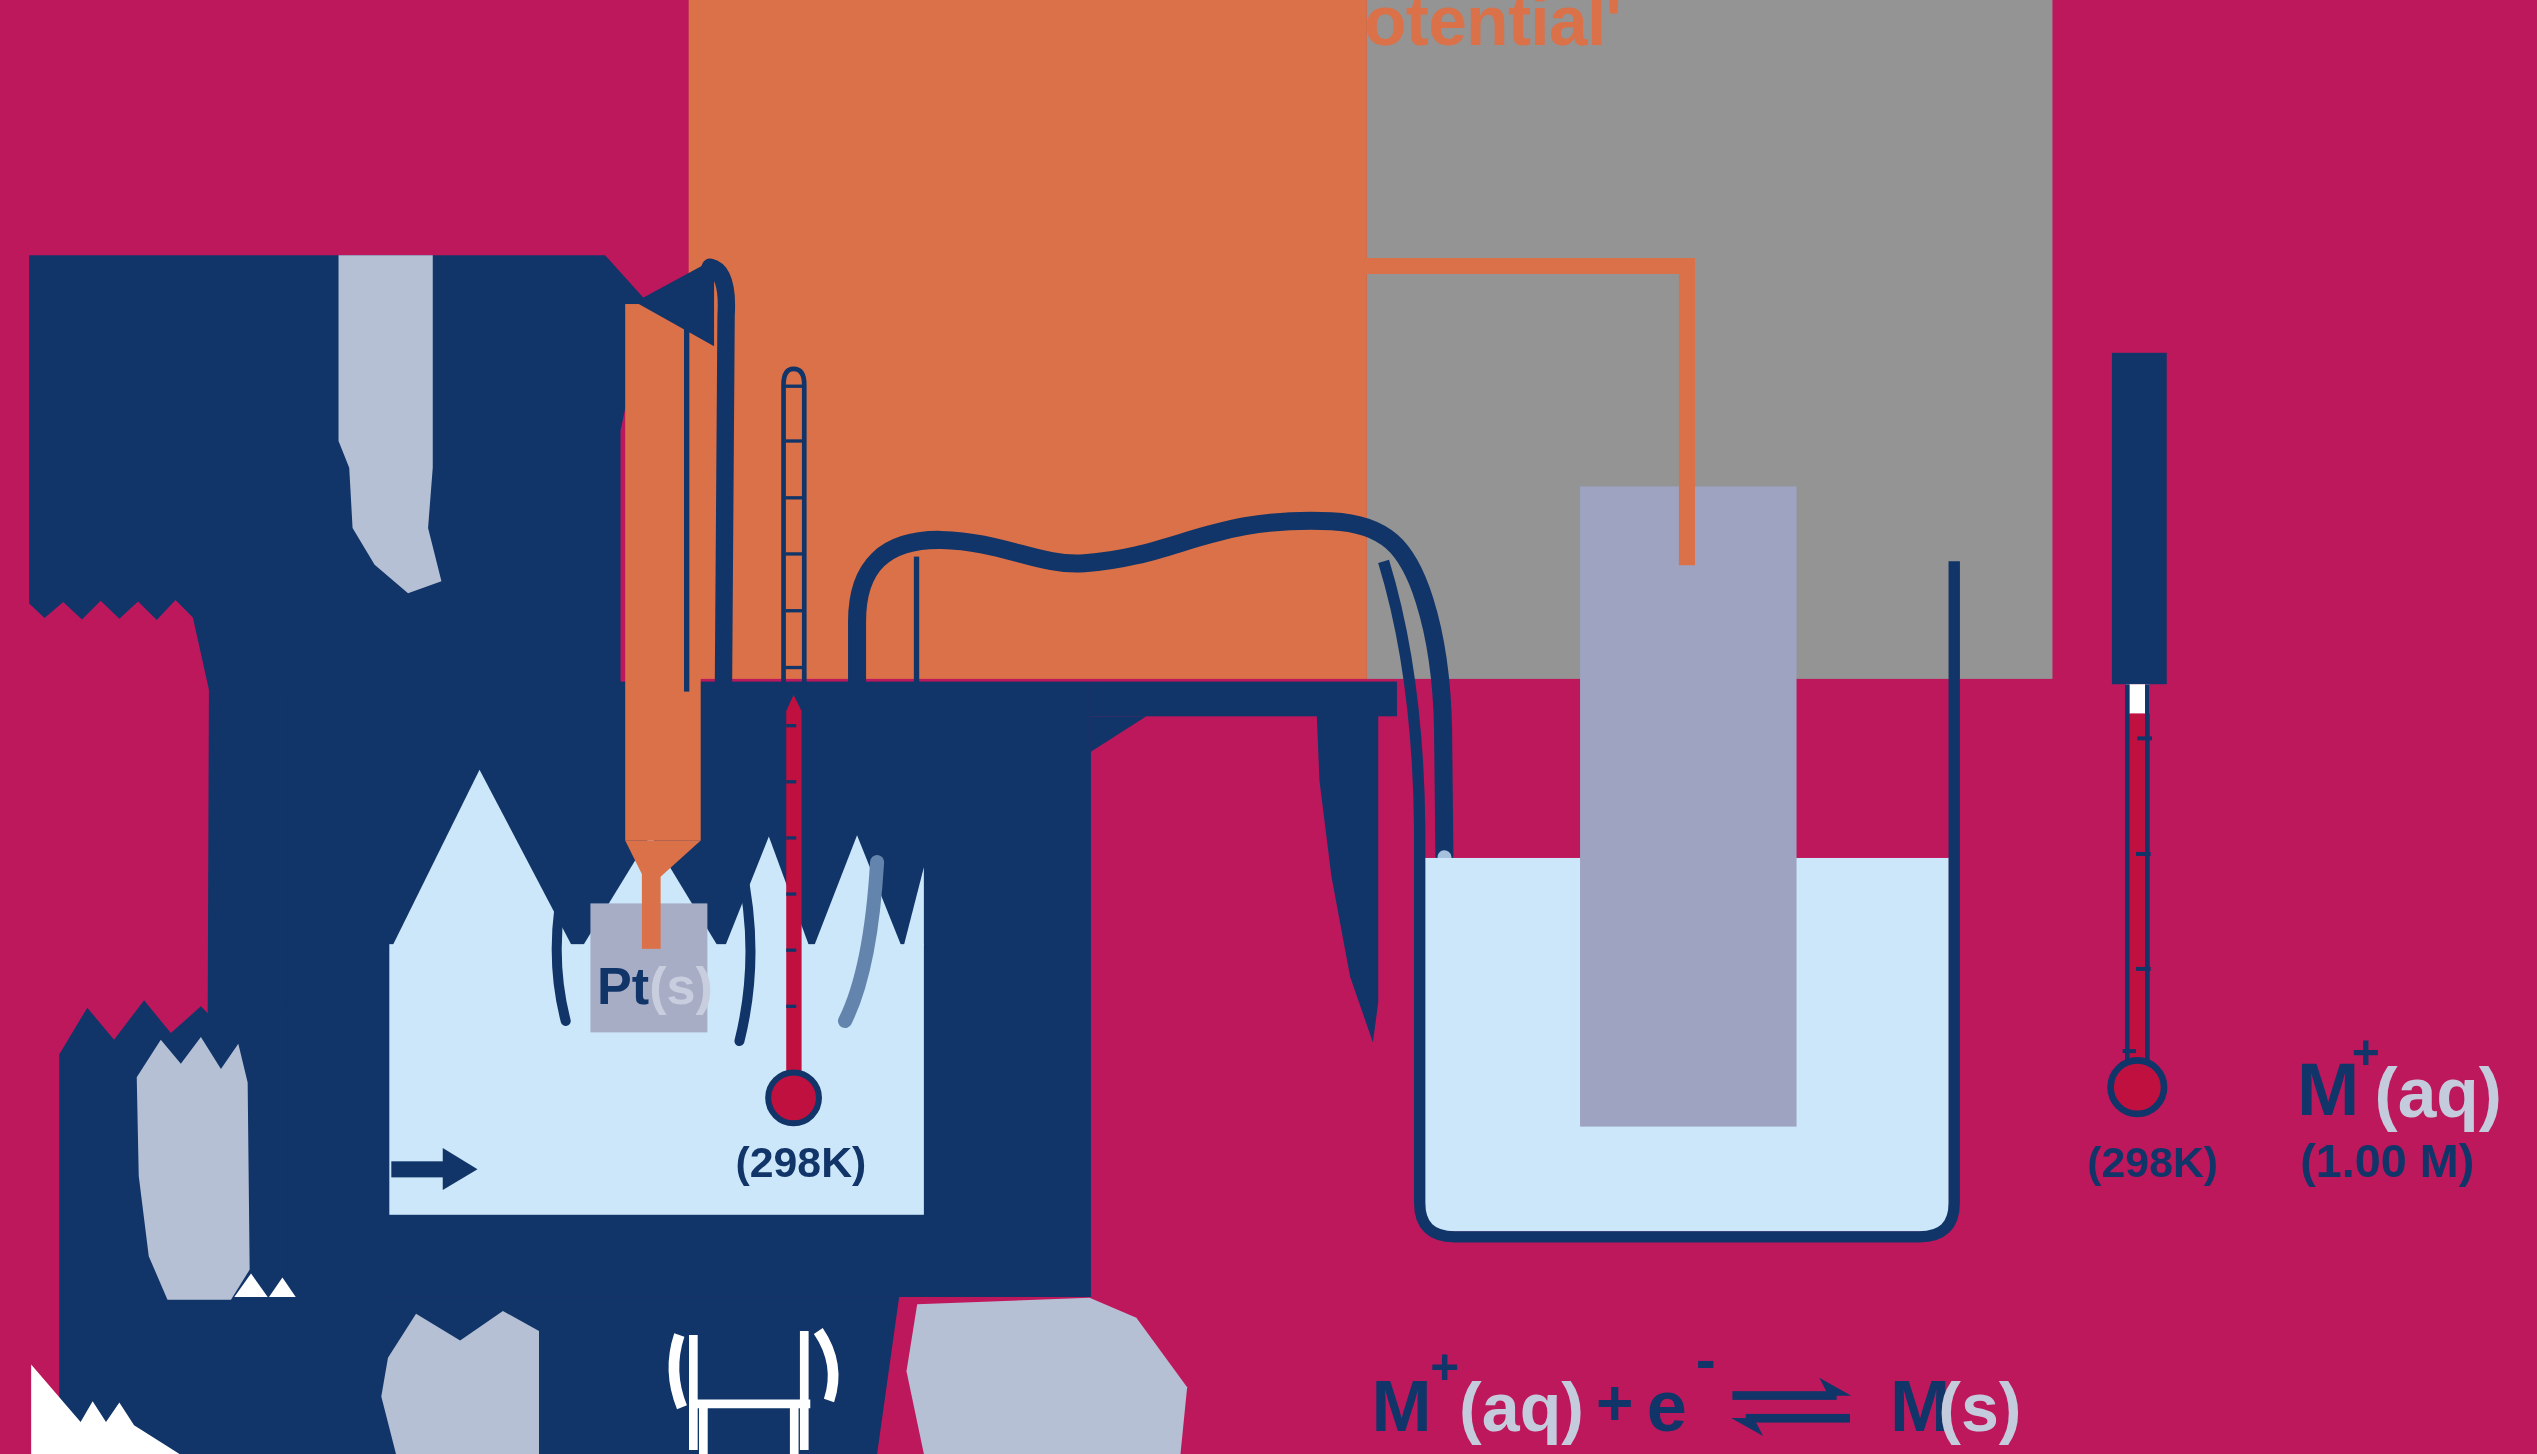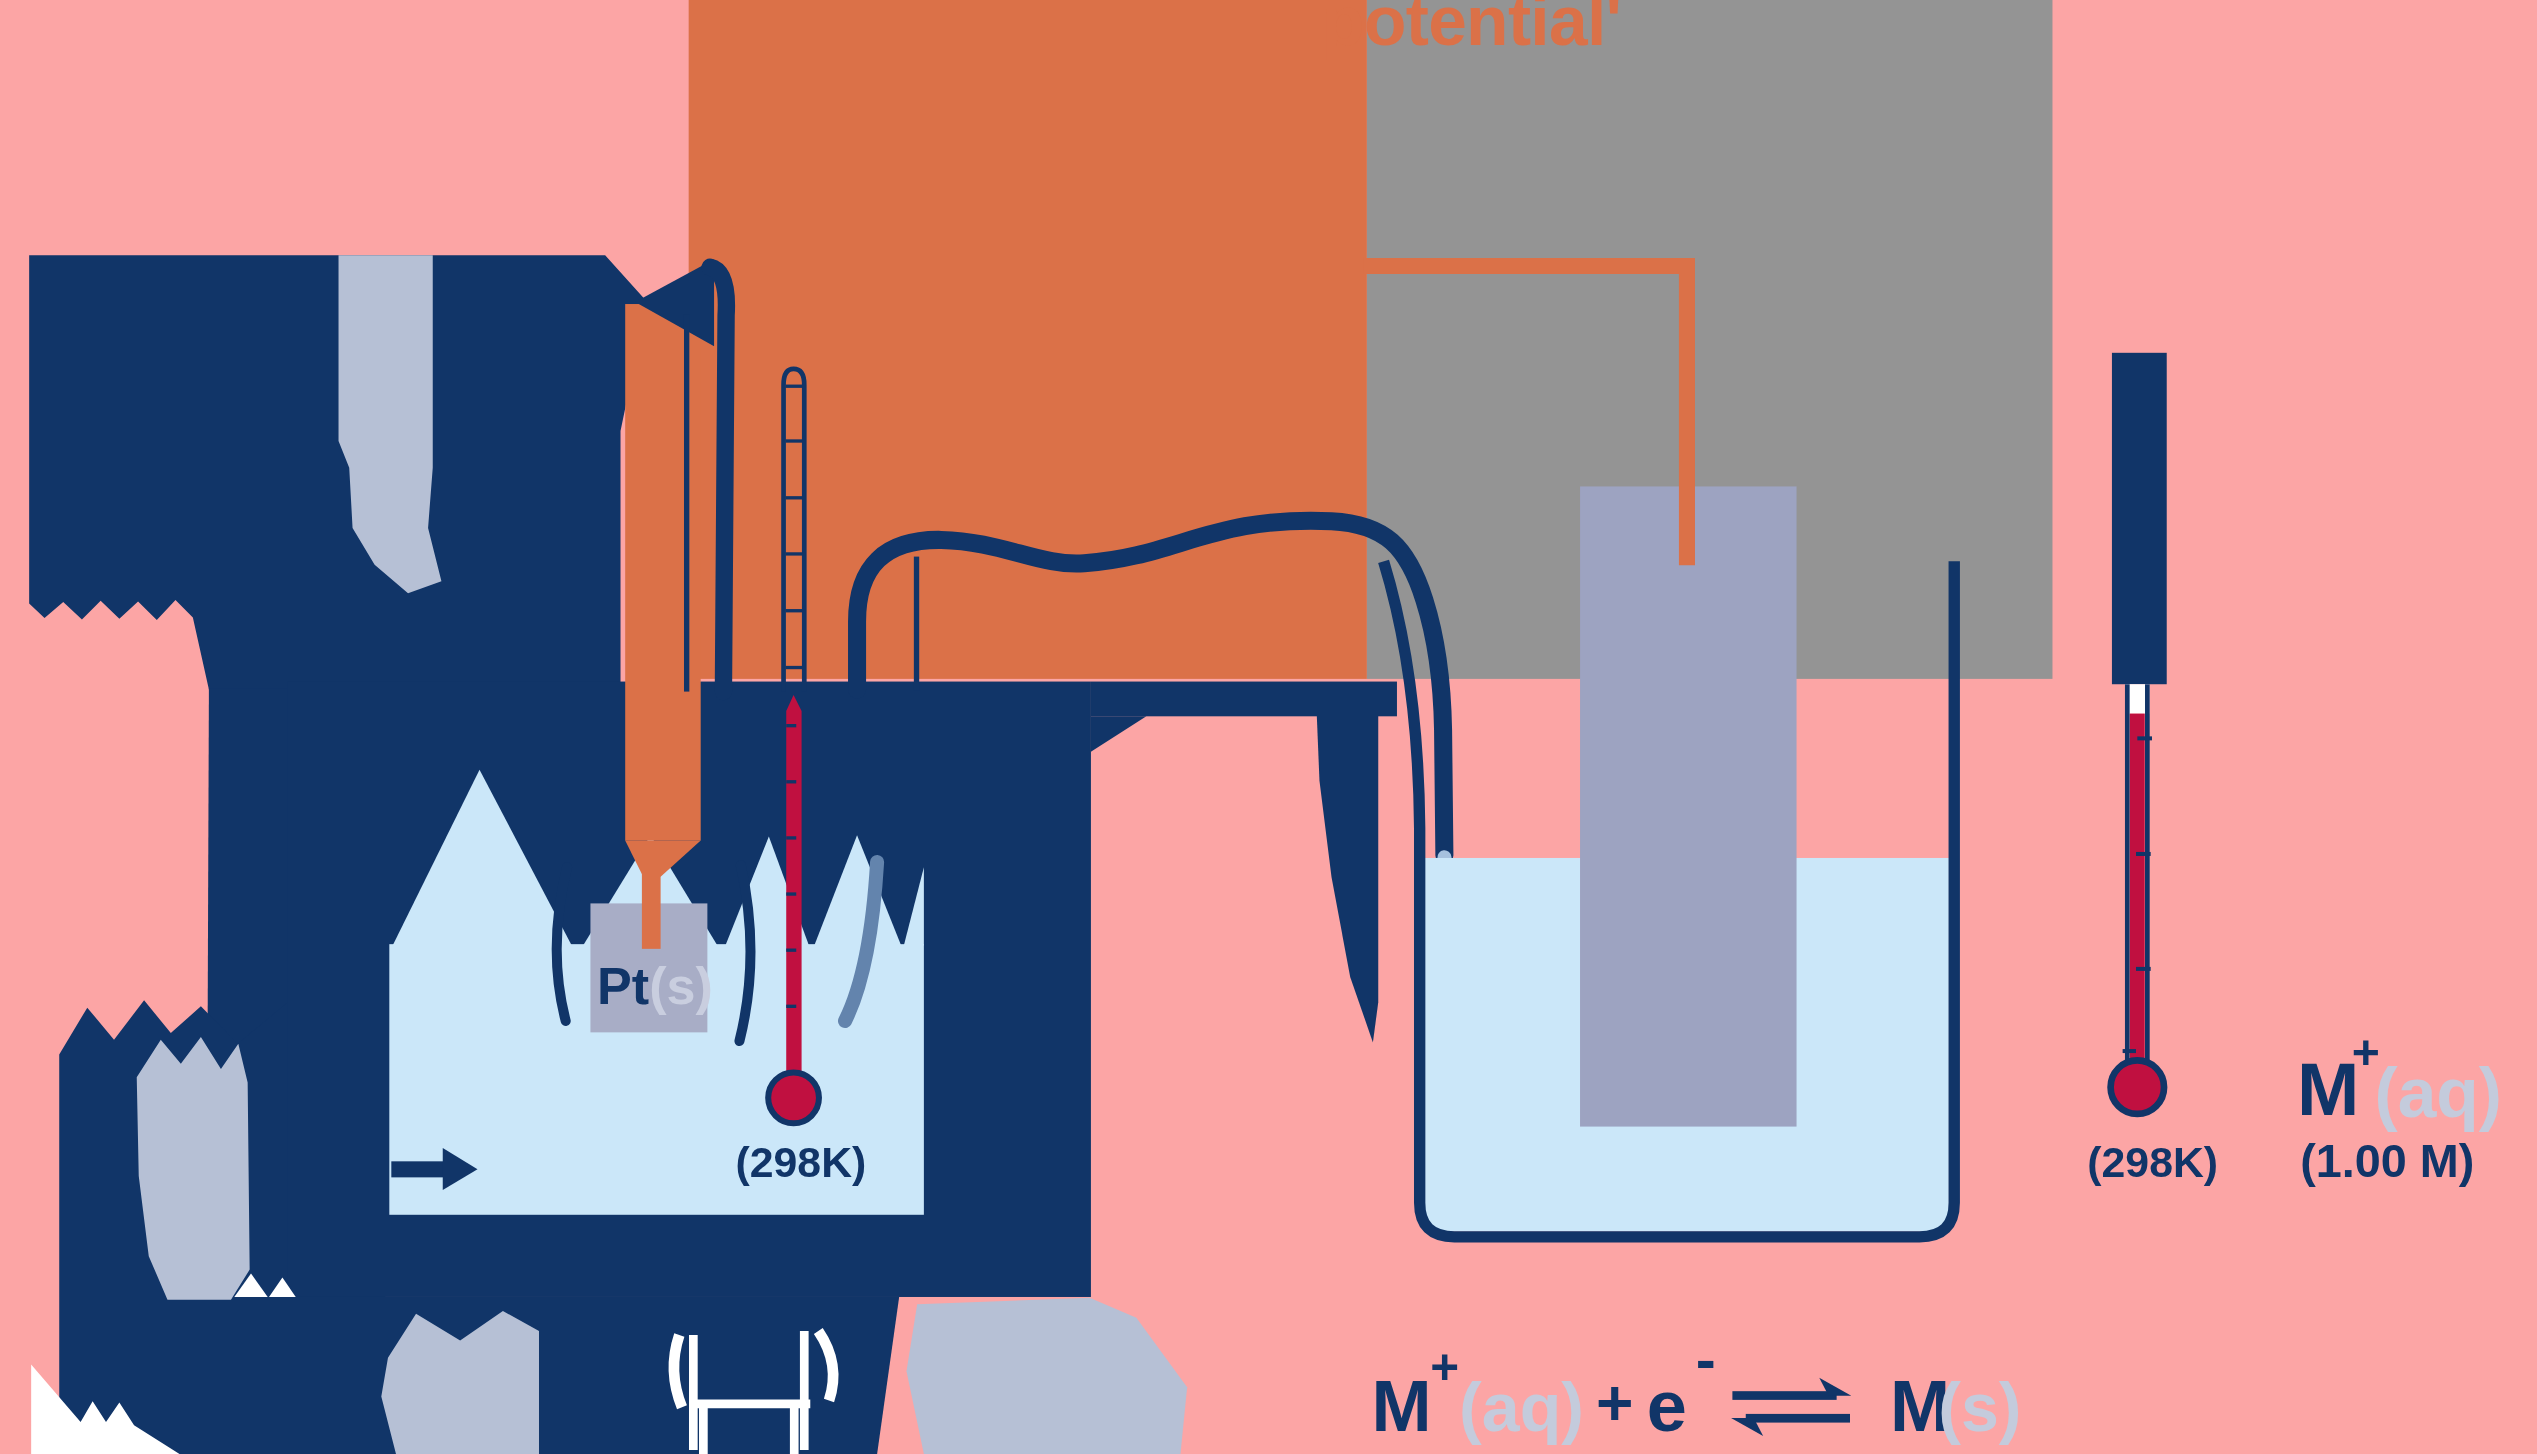--- a/index.html
+++ b/index.html
@@ -1,16 +1,16 @@
 <!DOCTYPE html>
 <html style="font-size:10.7px"><head>
 <meta charset="utf-8">
 <style>
   html,body{margin:0;padding:0;background:#ffffff;}
-  .stage{width:2538px;height:1454px;position:relative;background:#fca5a5;overflow:hidden;}
+  .stage{width:2538px;height:1454px;position:relative;background:#be185d;overflow:hidden;}
   svg{display:block;}
   text{font-family:"Liberation Sans",sans-serif;}
   .t-bold{font-weight:bold;}
 </style>
 </head>
 <body>
 
 <div class="stage">
 <svg width="2538" height="1454" viewBox="0 0 3797 2176" xmlns="http://www.w3.org/2000/svg">
 

